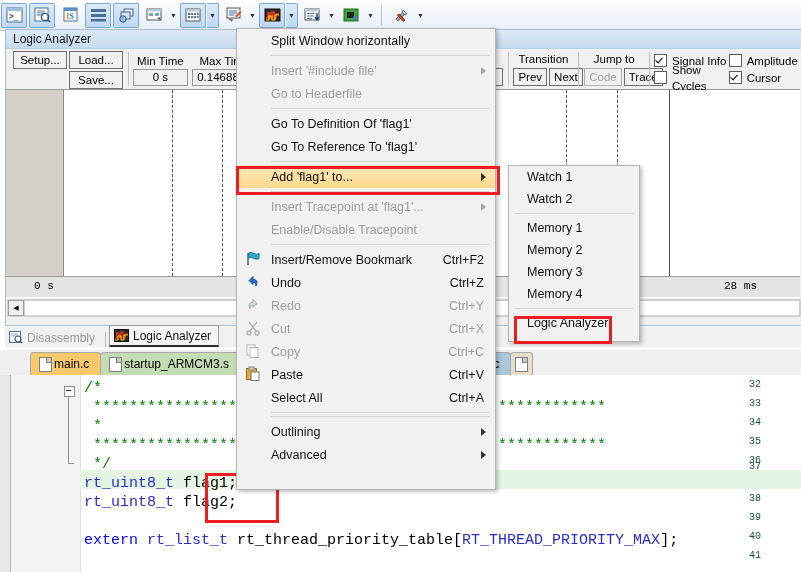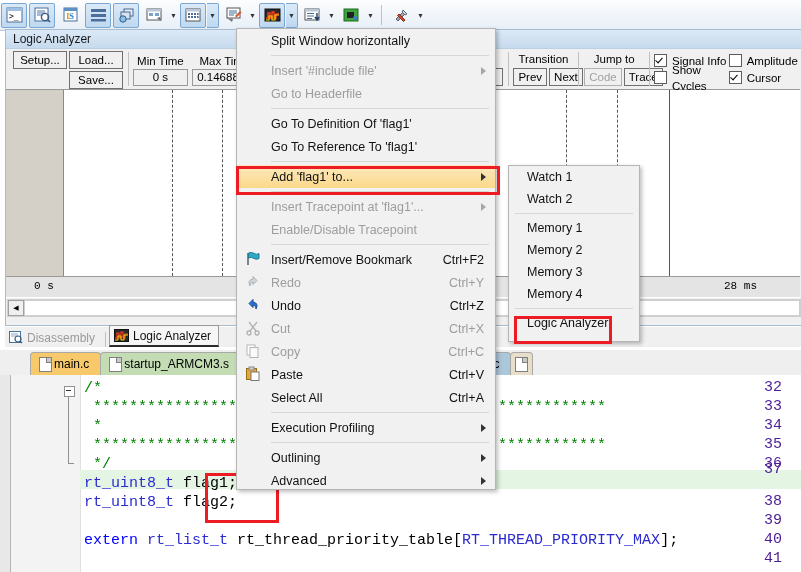--- a/index.html
+++ b/index.html
@@ -148,22 +148,22 @@
   
   #editor{
     position:absolute;left:0;top:375px;width:801px;height:197px;background:#fff;
     font-family:"Liberation Mono", monospace;font-size:15px;
     overflow:hidden;
   }
   #edge-left{position:absolute;left:0;top:0;width:10px;height:197px;background:#e8e8e8;border-right:1px solid #b5b5b5;}
   #gutter{position:absolute;left:11px;top:0;width:52px;height:197px;background:#f3f3f3;}
   #gutter-fold{position:absolute;left:63px;top:0;width:17px;height:197px;background:#f3f3f3;border-right:1px solid #e0e0e0;}
   .ln{
-    position:absolute;right:4px;width:48px;text-align:center;
-    color:#4c1d95;font-size:15px;font-family:"Liberation Mono",monospace;
+    position:absolute;right:4px;width:48px;text-align:left;
+    color:#14532d;font-size:10px;font-family:"Liberation Mono",monospace;
   }
   .codeline{
     position:absolute;left:84px;white-space:pre;font-size:15px;
     font-family:"Liberation Mono",monospace;line-height:19px;
   }
   .c-comment{color:#008000;}
   .c-kw{color:#0000ff;}
   .c-type{color:#2b2bd0;}
   .c-plain{color:#000;}
   .hl-line{position:absolute;left:80px;height:19px;background:#e4f5e4;}
@@ -562,37 +562,37 @@
   <div class="mi">
     <span class="mi-icon">
       <svg width="16" height="16" viewBox="0 0 16 16">
           <path d="M3 2 l0 12" stroke="#5a6a7a" stroke-width="1.6" fill="none"></path>
           <path d="M3.5 2 q3 -1.3 5.5 0.4 q2.5 1.6 5 0.2 l0 5 q-2.5 1.4 -5 -0.2 q-2.5 -1.7 -5.5 -0.4z" fill="#2fa8c8" stroke="#1d7d96"></path>
         </svg>
     </span>
     <span>Insert/Remove Bookmark</span>
     <span class="acc">Ctrl+F2</span>
   </div>
+  <div class="mi">
+    <span class="mi-icon">
+      <svg width="16" height="16" viewBox="0 0 16 16">
+          <path d="M11 12 q3 -6 -3 -7 l0 -2.5 l-4 4 l4 4 l0 -2.5 q3.5 0.4 3 4z" fill="#2a6fd0" stroke="#1c4f99"></path>
+        </svg>
+    </span>
+    <span>Undo</span>
+    <span class="acc">Ctrl+Z</span>
+  </div>
   <div class="mi dis">
     <span class="mi-icon">
       <svg width="16" height="16" viewBox="0 0 16 16">
           <path d="M5 12 q-3 -6 3 -7 l0 -2.5 l4 4 l-4 4 l0 -2.5 q-3.5 0.4 -3 4z" fill="#cfd4d8" stroke="#aab0b6"></path>
         </svg>
     </span>
     <span>Redo</span>
     <span class="acc">Ctrl+Y</span>
-  </div>
-  <div class="mi">
-    <span class="mi-icon">
-      <svg width="16" height="16" viewBox="0 0 16 16">
-          <path d="M11 12 q3 -6 -3 -7 l0 -2.5 l-4 4 l4 4 l0 -2.5 q3.5 0.4 3 4z" fill="#2a6fd0" stroke="#1c4f99"></path>
-        </svg>
-    </span>
-    <span>Undo</span>
-    <span class="acc">Ctrl+Z</span>
   </div>
   <div class="mi dis">
     <span class="mi-icon">
       <svg width="16" height="16" viewBox="0 0 16 16">
           <line x1="4" y1="2" x2="11" y2="11" stroke="#b0b0b0" stroke-width="1.3"></line>
           <line x1="12" y1="2" x2="5" y2="11" stroke="#b0b0b0" stroke-width="1.3"></line>
           <circle cx="4" cy="13" r="2" fill="none" stroke="#b0b0b0" stroke-width="1.3"></circle>
           <circle cx="12" cy="13" r="2" fill="none" stroke="#b0b0b0" stroke-width="1.3"></circle>
         </svg>
     </span>
@@ -619,24 +619,20 @@
     </span>
     <span>Paste</span>
     <span class="acc">Ctrl+V</span>
   </div>
   <div class="mi">
     <span>Select All</span>
     <span class="acc">Ctrl+A</span>
   </div>
   <div class="msep"></div>
 
-  <div class="mi">
-    <span>Execution Profiling</span>
-    <span class="sub"></span>
-  </div>
   <div class="msep"></div>
 
   <div class="mi">
     <span>Outlining</span>
     <span class="sub"></span>
   </div>
   <div class="mi">
     <span>Advanced</span>
     <span class="sub"></span>
   </div>

